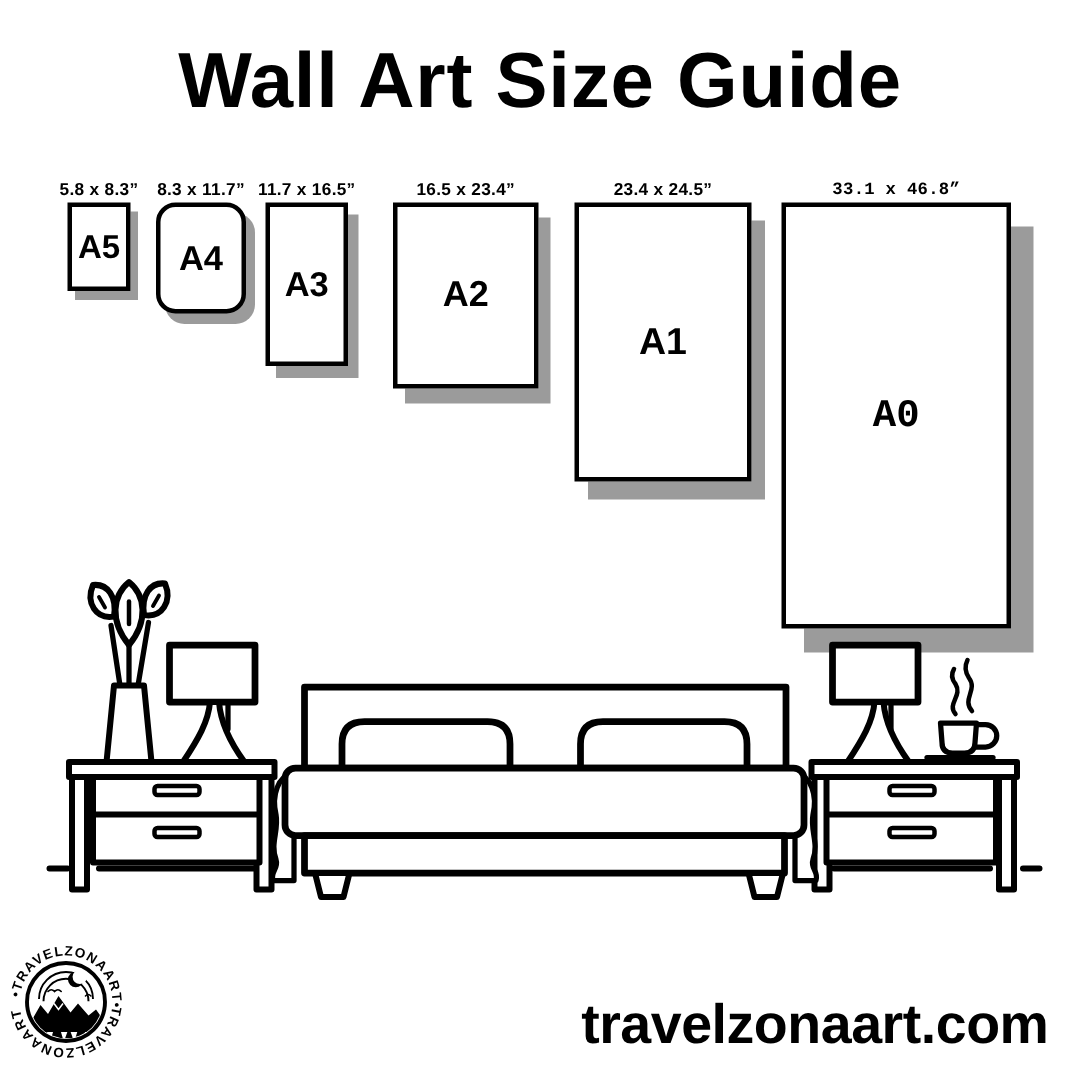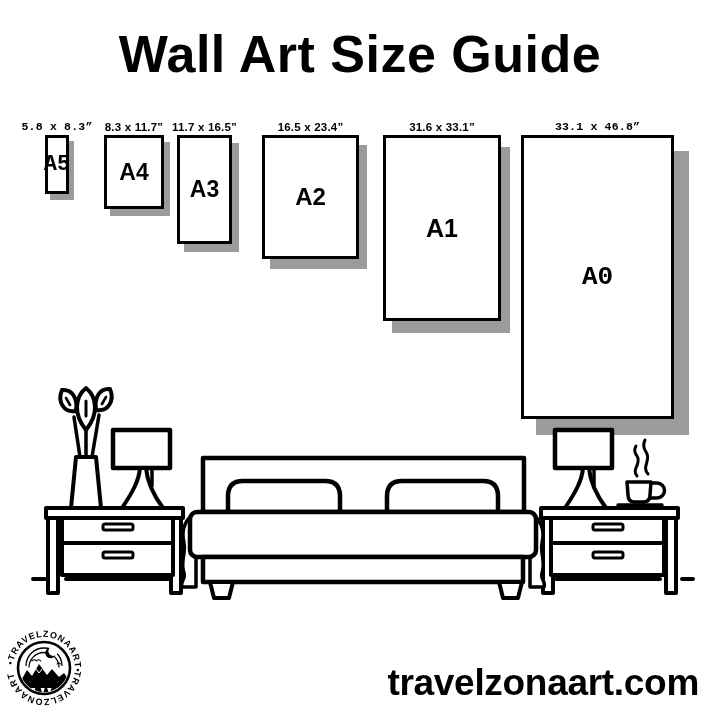--- a/index.html
+++ b/index.html
@@ -12,22 +12,22 @@
     text-align:center;font-size:52px;font-weight:bold;letter-spacing:.5px;
   }
   .paper{
     position:absolute;box-sizing:border-box;background:#fff;border:3px solid #000;
     display:flex;align-items:center;justify-content:center;font-weight:bold;
   }
   .paper .dims{
     position:absolute;bottom:100%;left:50%;transform:translateX(-50%);
     margin-bottom:5px;font-size:11.5px;font-weight:bold;white-space:nowrap;letter-spacing:.2px;
   }
-  .p0{left:45px;top:135px;width:24px;height:59px;font-size:22px;box-shadow:5px 6px 0 #9b9b9b;font-family:Liberation Mono, monospace;}
-  .p1{left:104px;top:135px;width:60px;height:74px;font-size:23px;box-shadow:6px 7px 0 #9b9b9b;}
+  .p0{left:45px;top:135px;width:42px;height:59px;font-size:22px;box-shadow:5px 6px 0 #9b9b9b;}
+  .p1{left:104px;top:135px;width:60px;height:74px;font-size:23px;box-shadow:6px 7px 0 #9b9b9b;border-radius:13px;}
   .p2{left:177px;top:135px;width:55px;height:109px;font-size:23px;box-shadow:7px 8px 0 #9b9b9b;}
   .p3{left:262px;top:135px;width:97px;height:124px;font-size:24px;box-shadow:8px 10px 0 #9b9b9b;}
   .p4{left:383px;top:135px;width:118px;height:186px;font-size:25px;box-shadow:9px 12px 0 #9b9b9b;}
   .p5{left:521px;top:135px;width:153px;height:284px;font-size:26px;box-shadow:15px 16px 0 #9b9b9b;font-family:Liberation Mono, monospace;}
   .scene{position:absolute;left:0;top:380px;width:720px;height:230px;}
   .scene path,.scene rect{stroke:#000;}
   .logo{position:absolute;left:0;top:622px;width:90px;height:90px;}
   .logo-arc{font-size:9px;font-weight:bold;letter-spacing:.85px;fill:#000;}
   .website{
     position:absolute;top:662px;right:21px;
@@ -49,21 +49,21 @@
 </div>
 <div class="paper p2">
   <div class="dims">11.7 x 16.5”</div>
   <span>A3</span>
 </div>
 <div class="paper p3">
   <div class="dims">16.5 x 23.4”</div>
   <span>A2</span>
 </div>
 <div class="paper p4">
-  <div class="dims">31.6 x 33.1”</div>
+  <div class="dims">23.4 x 24.5”</div>
   <span>A1</span>
 </div>
 <div class="paper p5">
   <div class="dims">33.1 x 46.8”</div>
   <span>A0</span>
 </div>
 
 <svg class="scene" viewBox="0 0 720 230" fill="none" stroke-linejoin="round">
 
   <g>

